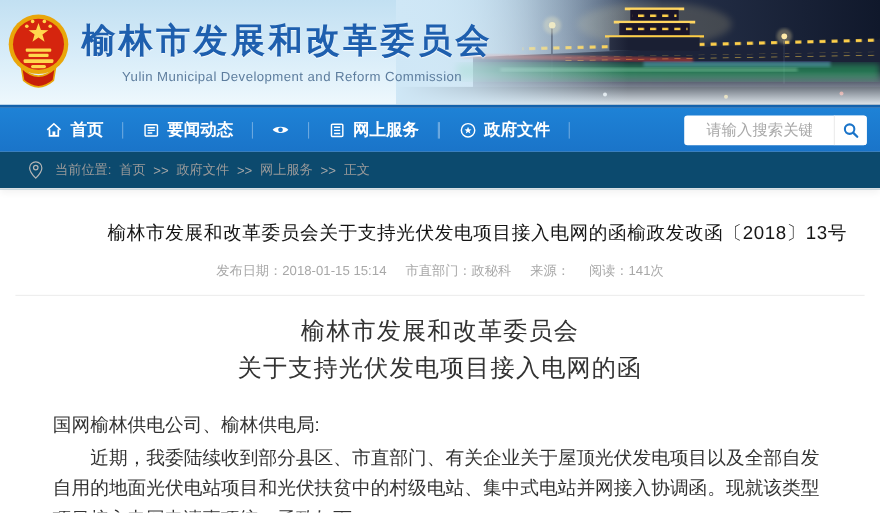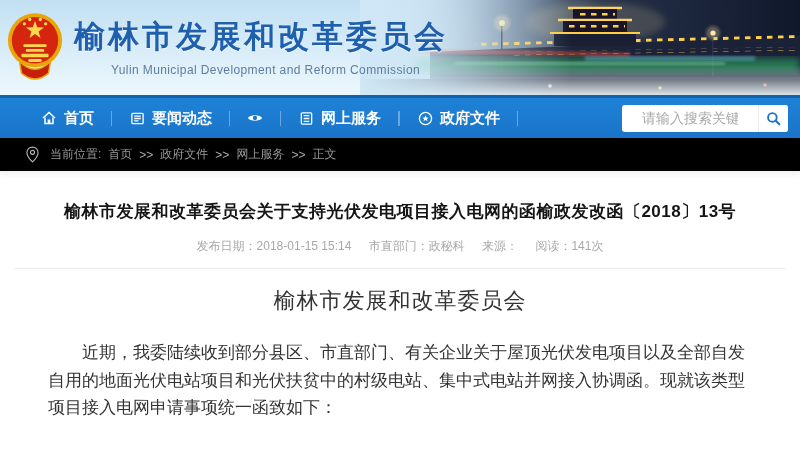--- a/index.html
+++ b/index.html
@@ -36,29 +36,29 @@
     width: 166px; height: 27px; background: #fff; border-radius: 3px; overflow: hidden; }
   .search-input { flex: 1; min-width: 0; height: 100%; border: none; outline: none;
     padding: 0 20px; font-size: 14px; color: #555; background: transparent;
     font-family: "Liberation Sans", "DejaVu Sans", sans-serif; }
   .search-input::placeholder { color: #a9a9a9; }
   .search-btn { width: 30px; height: 100%; border: none; background: #fff;
     border-left: 1px solid #ececec; display: flex; align-items: center; justify-content: center; cursor: pointer; }
 
   
   .breadcrumb-bar { display: flex; align-items: center; gap: 7px; width: 800px; height: 34px;
-    padding-left: 26px; background: #000000; font-size: 12px; color: #999;
+    padding-left: 26px; background: #0c4a6e; font-size: 12px; color: #999;
     border-bottom: 1px solid #f1f1f1; box-shadow: 0 3px 6px rgba(0,0,0,0.05); }
   .bc-link { color: #999; text-decoration: none; cursor: pointer; }
   .bc-sep { color: #aaa; }
   .pin-ico { display: inline-flex; margin-right: 4px; }
 
   
   .article { background: #fff; }
-  .article-title { margin: 28px 30px 0; text-align: center; font-size: 17px; font-weight: bold;
+  .article-title { margin: 28px 30px 0; text-align: right; font-size: 17px; font-weight: normal;
     color: #151515; letter-spacing: 0.5px; }
   .article-meta { margin-top: 15px; text-align: center; font-size: 12px; color: #a8a8a8; }
   .meta-item { margin: 0 7px; }
   .divider { margin: 13px 14px 0; border: none; border-top: 1px solid #ededed; }
   .doc-heading { margin-top: 15px; text-align: center; font-size: 22px; color: #333;
     line-height: 34px; letter-spacing: 1px; }
   .doc-body { margin: 21px 40px 0 48px; font-size: 17px; line-height: 27.5px; color: #333; }
   .salutation { text-indent: 0; }
   .body-para { text-indent: 2em; margin-top: 2px; }
 </style>
@@ -238,21 +238,23 @@
       <span class="meta-item"><span>发布日期：</span><span>2018-01-15 15:14</span></span>
       <span class="meta-item"><span>市直部门：</span><span>政秘科</span></span>
       <span class="meta-item"><span>来源：</span><span></span></span>
       <span class="meta-item"><span>阅读：</span><span>141次</span></span>
     </div>
 
     <hr class="divider">
 
     <div class="doc-heading">
       <div>榆林市发展和改革委员会</div>
+      <div>关于支持光伏发电项目接入电网的函</div>
     </div>
 
     <div class="doc-body">
+      <p class="salutation">国网榆林供电公司、榆林供电局:</p>
       <p class="body-para">近期，我委陆续收到部分县区、市直部门、有关企业关于屋顶光伏发电项目以及全部自发自用的地面光伏电站项目和光伏扶贫中的村级电站、集中式电站并网接入协调函。现就该类型项目接入电网申请事项统一函致如下：</p>
 
     </div>
   </main>
 
 </div>
 
 </body></html>

